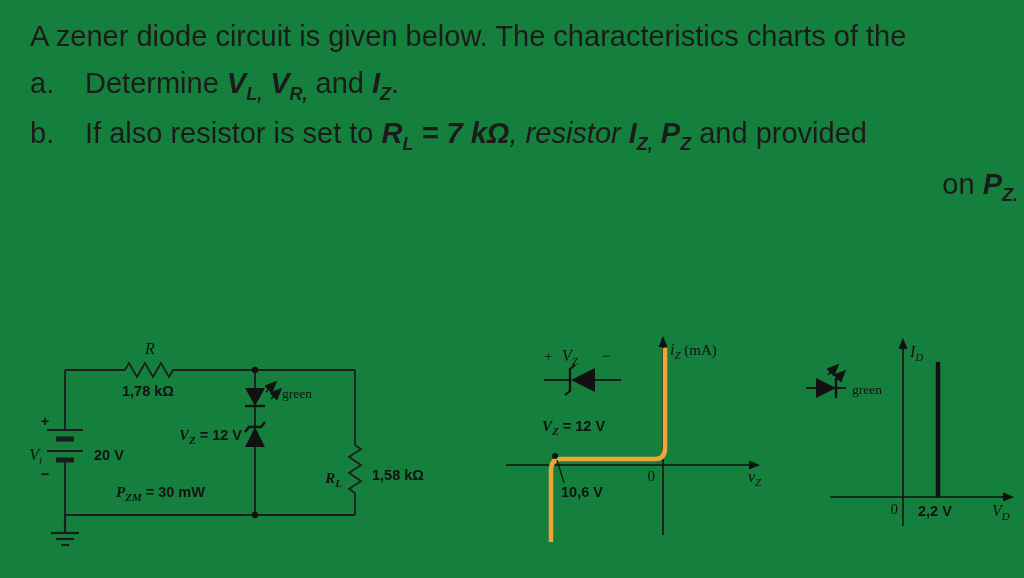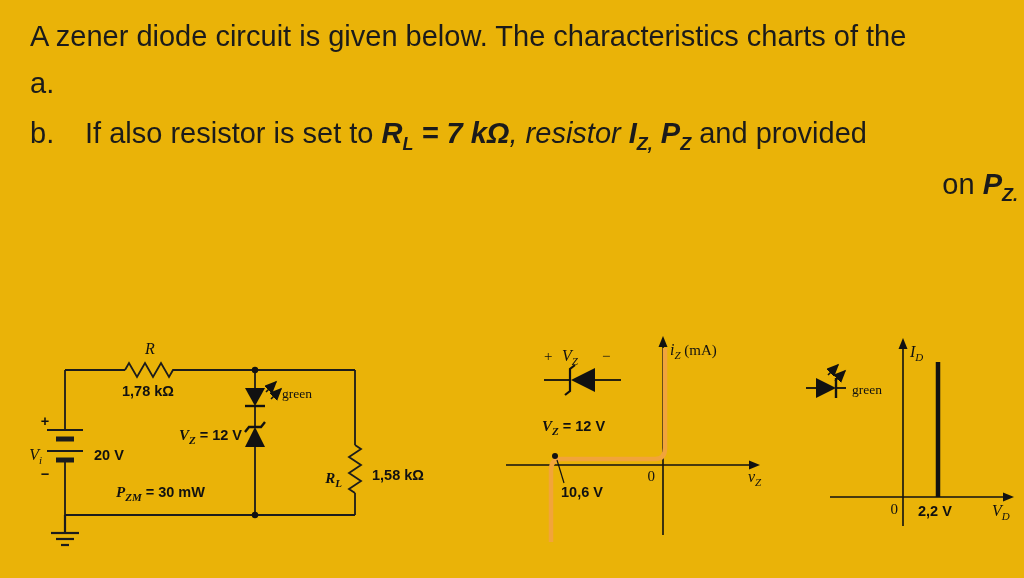--- a/index.html
+++ b/index.html
@@ -1,18 +1,18 @@
 <!DOCTYPE html>
 <html><head>
 <meta charset="utf-8">
 <style>
   * { margin:0; padding:0; box-sizing:border-box; }
   html,body { background:#ffffff; }
   .slide {
-    position:relative; width:1024px; height:578px; background:#eab308;
+    position:relative; width:1024px; height:578px; background:#15803d;
     overflow:hidden; color:#1b1b1b;
     font-family:"Liberation Sans", sans-serif;
   }
   .textblock { position:absolute; left:30px; top:14px; right:6px; }
   .intro-line { font-size:29px; line-height:44px; white-space:nowrap; }
   .task { display:flex; font-size:29px; line-height:50px; white-space:nowrap; }
   .task .marker { width:55px; flex:0 0 55px; }
   .task.cont { line-height:52px;justify-content:space-between; }
   .bi { font-weight:bold; font-style:italic; }
   .it { font-style:italic; }
@@ -30,20 +30,21 @@
 </head>
 <body>
 
 <div class="slide">
 
   <div class="textblock">
     <div class="intro-line">A zener diode circuit is given below. The characteristics charts  of the</div>
 
     <div class="task">
       <span class="marker">a.</span>
+      <span><span>Determine </span><span class="bi"><span>V</span><sub>L,</sub><span> V</span><sub>R,</sub></span><span> and </span><span class="bi"><span>I</span><sub>Z</sub></span><span>.</span></span>
     </div>
 
     <div class="task">
       <span class="marker">b.</span>
       <span><span>If also resistor is set to </span><span class="bi"><span>R</span><sub>L</sub><span> = 7 kΩ</span></span><span class="it">, resistor </span><span class="bi"><span>I</span><sub>Z,</sub><span> P</span><sub>Z</sub></span><span> and provided</span></span>
     </div>
 
     <div class="task cont">
       <span class="marker"></span>
       <span><span>on </span><span class="bi"><span>P</span><sub>Z.</sub></span></span>

